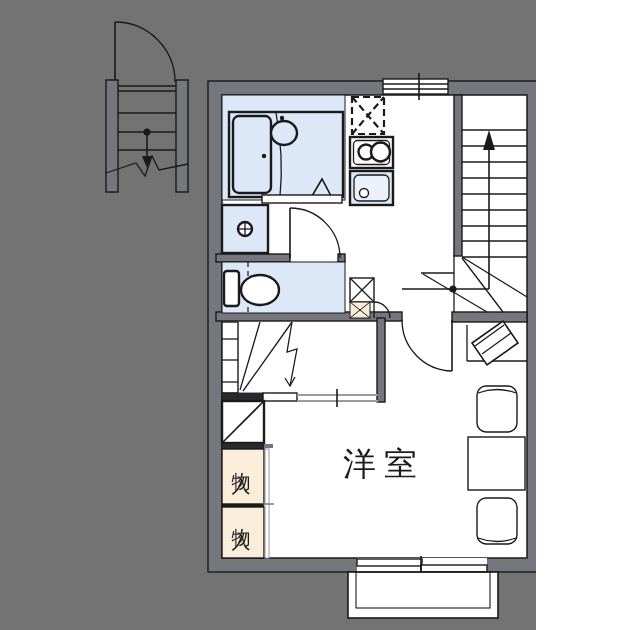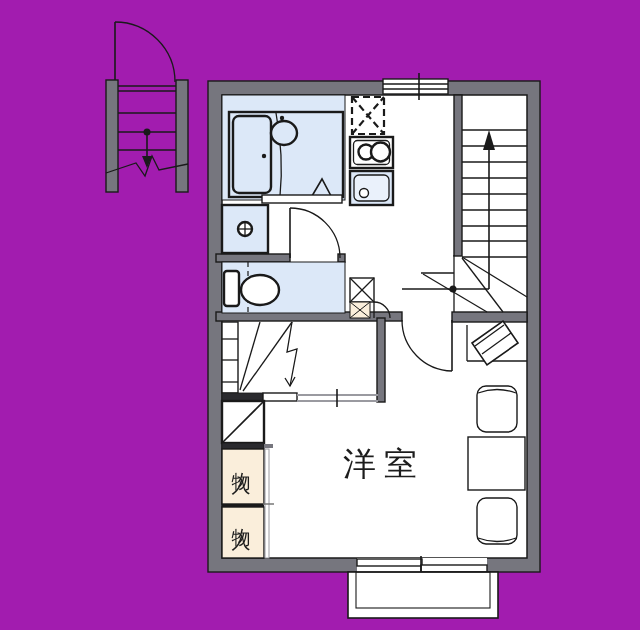--- a/index.html
+++ b/index.html
@@ -1,16 +1,16 @@
 <!DOCTYPE html>
 <html style="--wall: #76767e; --wet_area: #dce8f8; --storage_area: #faeedb; --line: #1a1a1a; --slider_gray: #9a9aa0;"><head>
 <meta charset="utf-8">
 <style>
   html,body{margin:0;padding:0;background:#fff;}
-  #stage{position:relative;width:640px;height:630px;background:#a21caf;overflow:hidden;
+  #stage{position:relative;width:536px;height:630px;background:#737373;overflow:hidden;
          font-family:"DejaVu Sans",sans-serif;}
   svg{display:block;}
   .wall      { fill: var(--wall,#76767e); stroke: var(--line,#1a1a1a); stroke-width:1.4; }
   .inner     { fill:#ffffff; stroke: var(--line,#1a1a1a); stroke-width:1.5; }
   .wet       { fill: var(--wet_area,#dce8f8); stroke: var(--line,#1a1a1a); stroke-width:1; }
   .beige     { fill: var(--storage_area,#faeedb); stroke: var(--line,#1a1a1a); stroke-width:1.4; }
   .white2    { fill:#ffffff; stroke: var(--line,#1a1a1a); stroke-width:2.4; }
   .white1    { fill:#ffffff; stroke: var(--line,#1a1a1a); stroke-width:1.4; }
   .blue2     { fill: var(--wet_area,#dce8f8); stroke: var(--line,#1a1a1a); stroke-width:2.4; }
   .l1        { stroke: var(--line,#1a1a1a); stroke-width:1.3; fill:none; }

